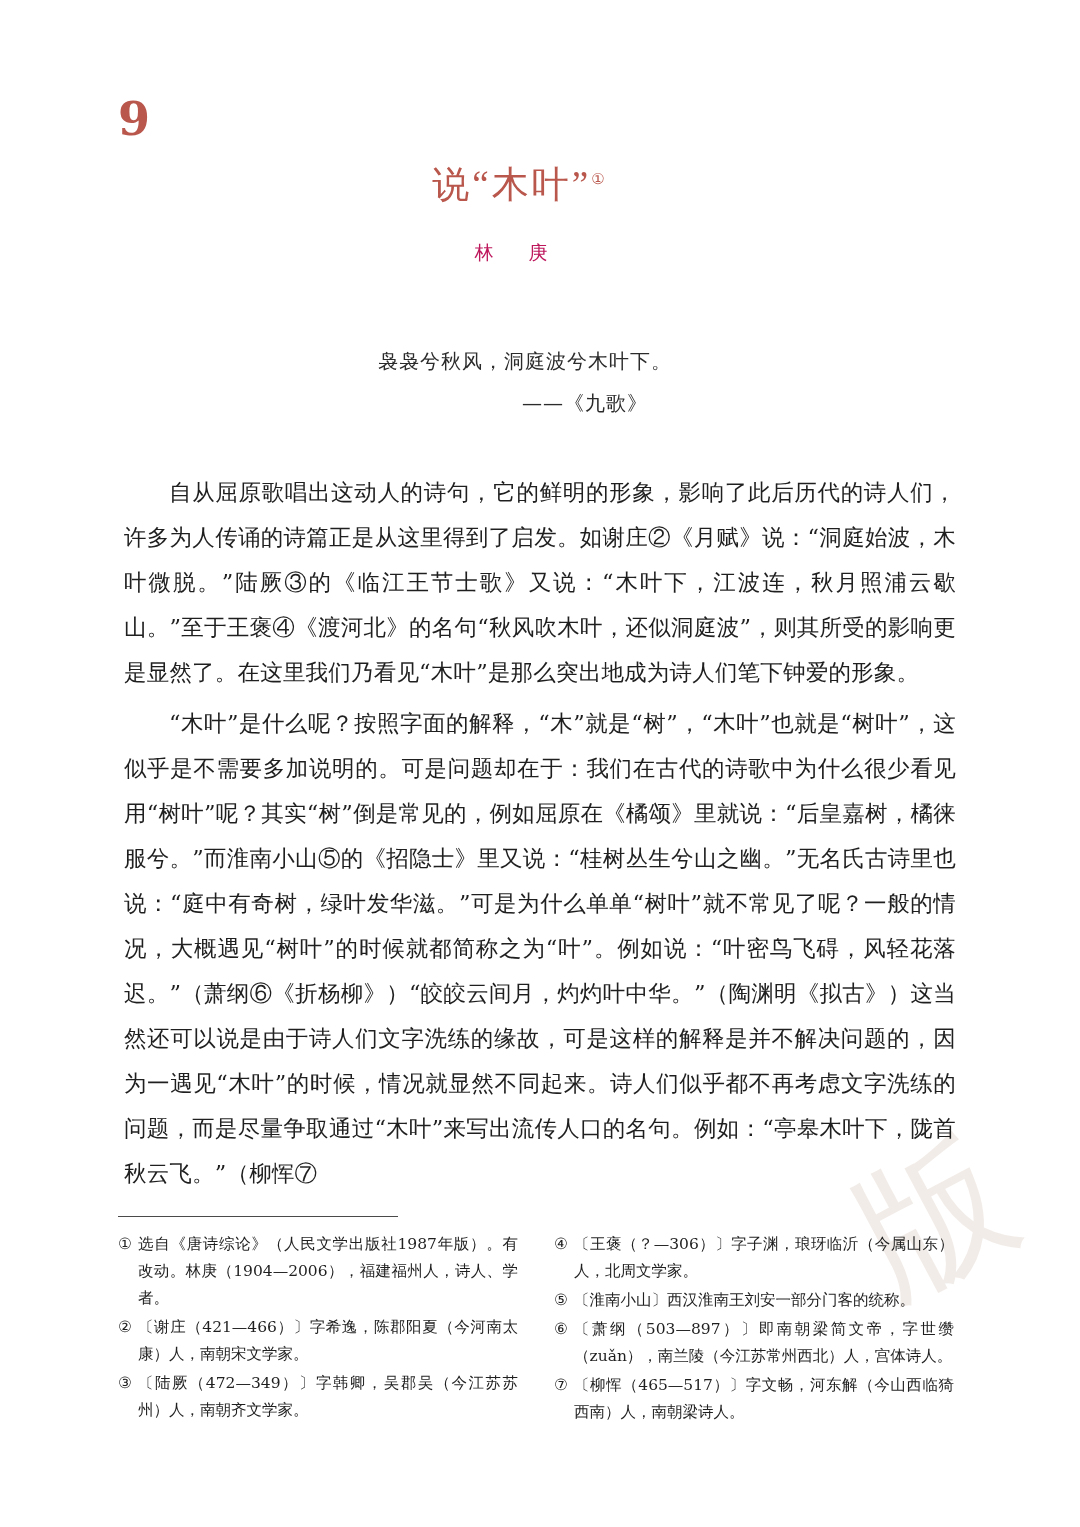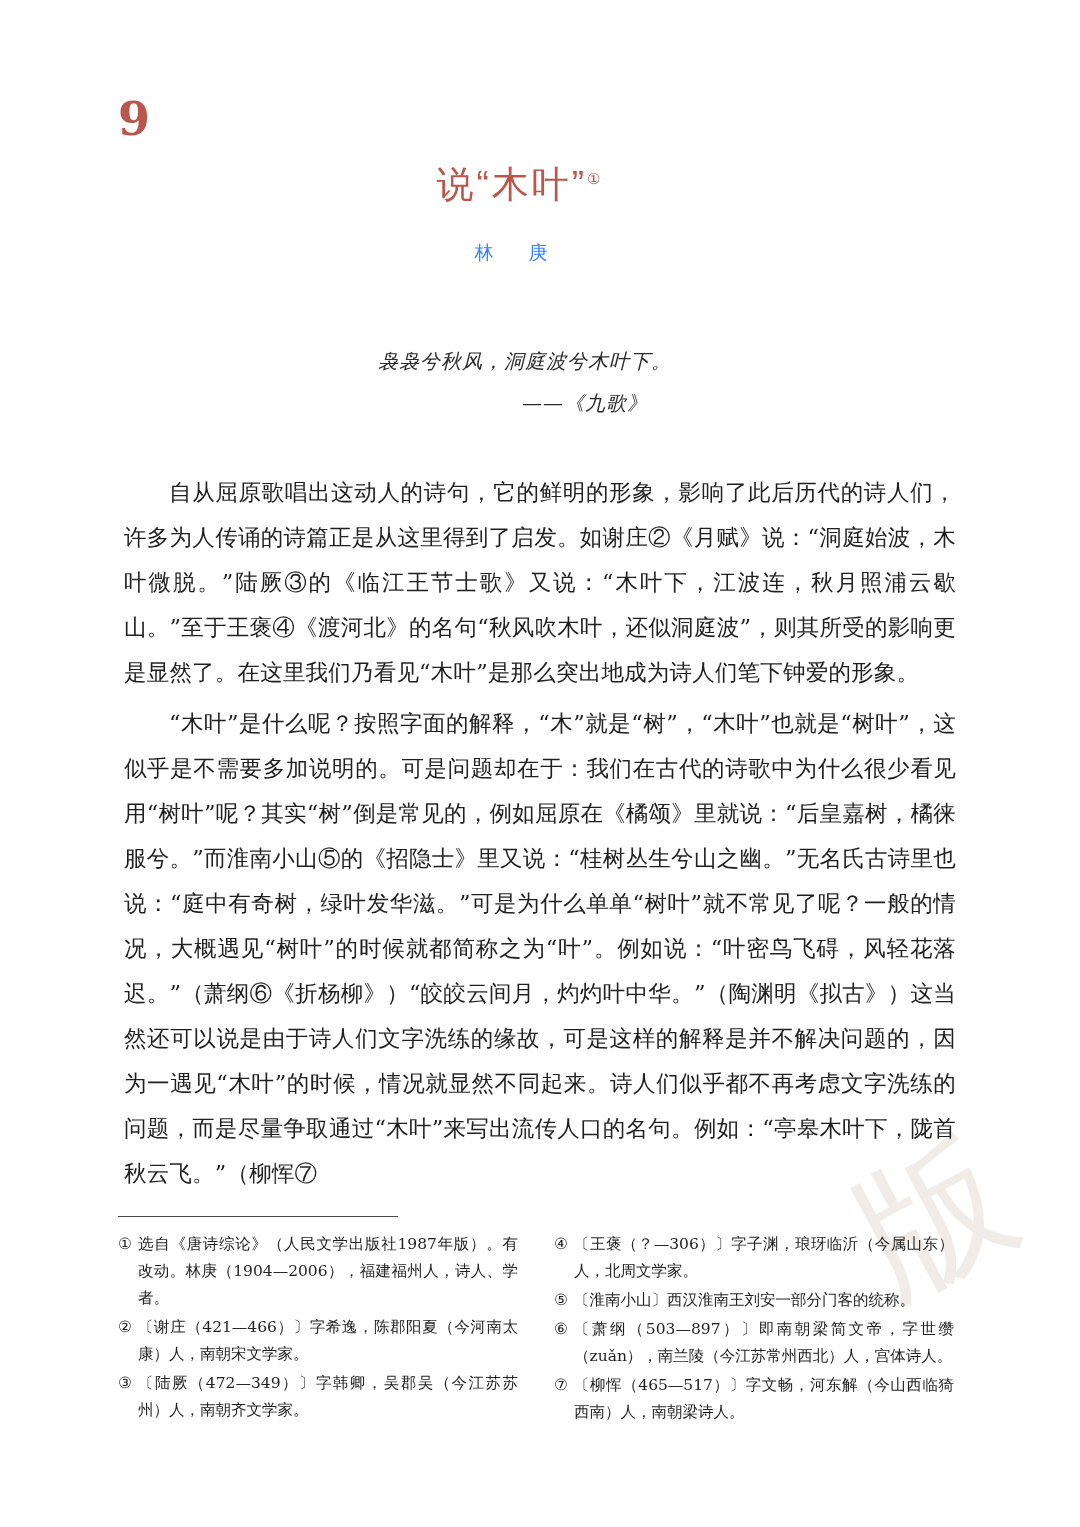--- a/index.html
+++ b/index.html
@@ -51,43 +51,42 @@
   .title-row {
     text-align: center;
     margin-left: -40px;
   }
   .title {
     display: inline-block;
     font-size: 37px;
     color: #b9574c;
     letter-spacing: 3px;
     position: relative;
-    font-family: Liberation Sans, sans-serif;
+    font-family: Liberation Serif, serif;
   }
   .title .sup {
     font-size: 15px;
     vertical-align: super;
     color: #b9574c;
   }
   .author {
     text-align: center;
     margin-left: -50px;
     margin-top: 30px;
     font-size: 19px;
     letter-spacing: 8px;
-    color: #3b82f6;
+    color: #be185d;
   }
   .epigraph {
     margin-top: 76px;
     text-align: center;
     font-size: 20px;
     line-height: 1.9;
     color: #2b2b2b;
     letter-spacing: 1px;
-    font-style: italic;
   }
   .epigraph .line1 {
     display: block;
     margin-left: -30px;
   }
   .epigraph .src {
     display: block;
     margin-left: 90px;
     margin-top: 4px;
   }

